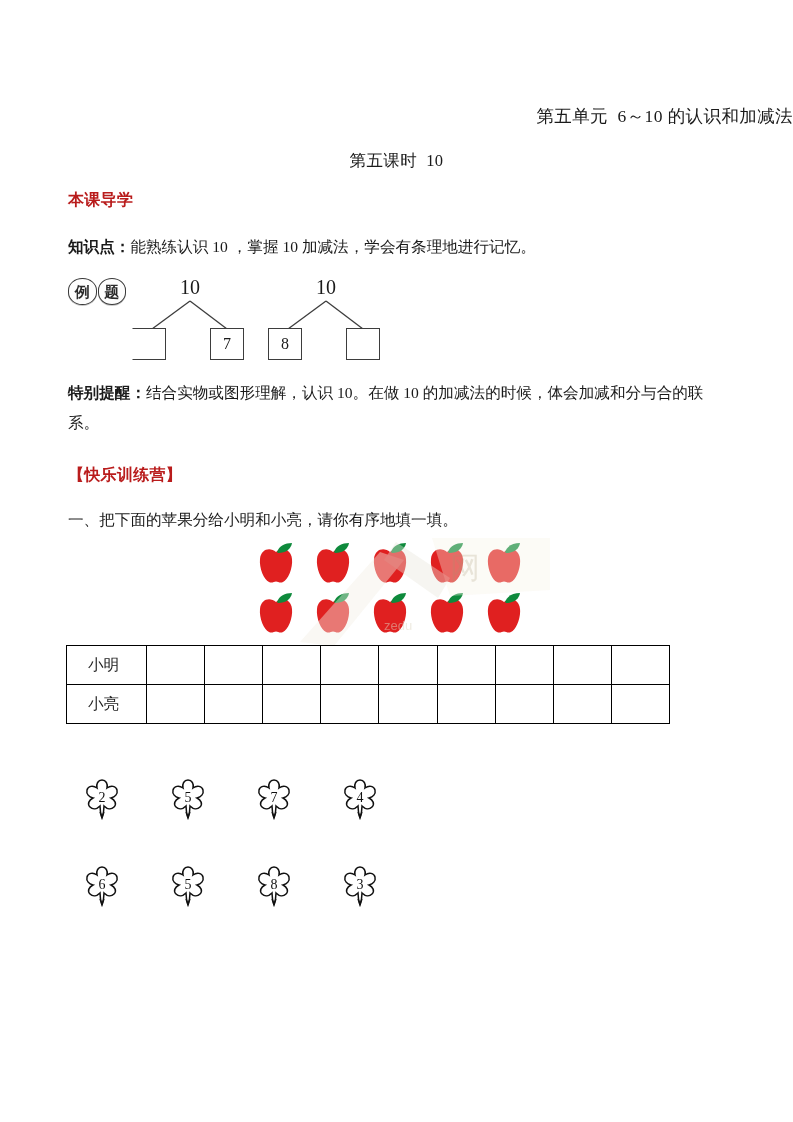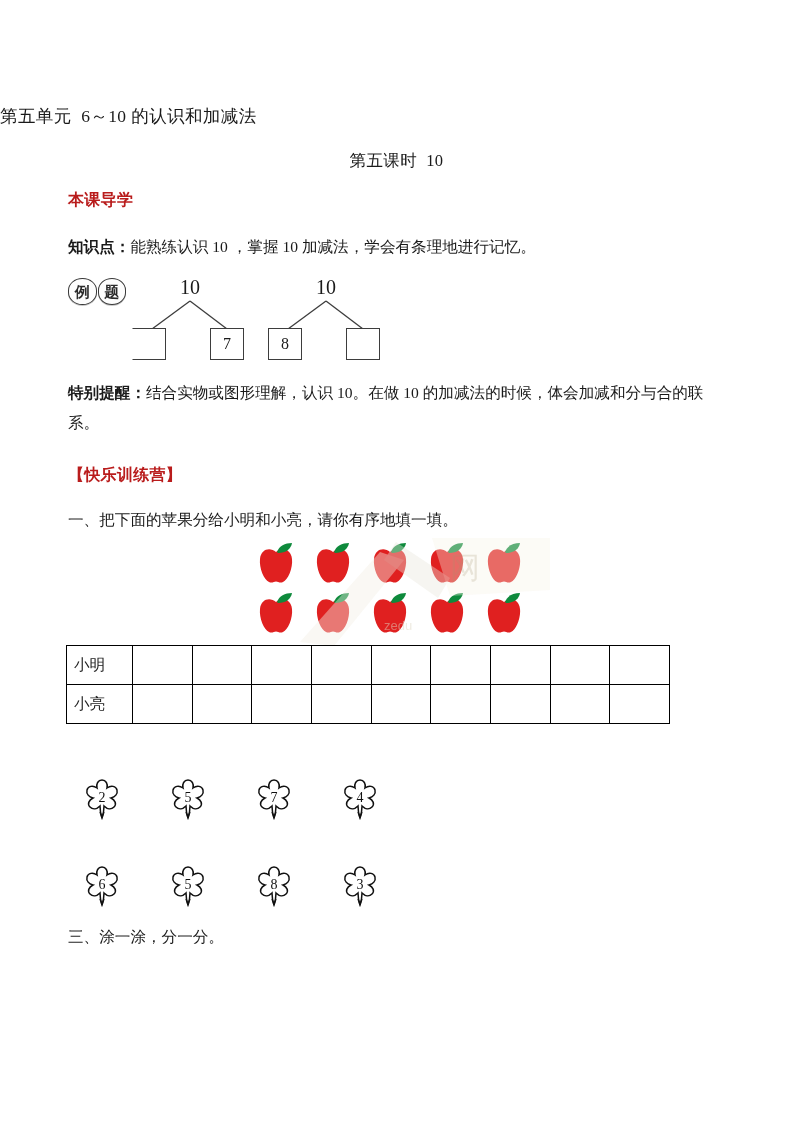--- a/index.html
+++ b/index.html
@@ -18,21 +18,21 @@
   .page {
     position: absolute;
     inset: 0;
   }
 
   
   .doc-title {
     position: absolute;
     left: 0; right: 0;
     top: 104px;
-    text-align: left;
+    text-align: right;
     font-size: 17.5px;
     letter-spacing: 0.4px;
     color: #1a1a1a;
   }
   .doc-subtitle {
     position: absolute;
     left: 0; right: 0;
     top: 150px;
     text-align: center;
     font-size: 16.5px;
@@ -192,21 +192,21 @@
   .fill-table td {
     border: 1.4px solid #000000;
     height: 38px;
     font-size: 15.6px;
     text-align: center;
     padding: 0;
   }
   .fill-table td.name-cell {
     width: 58px;
     text-align: left;
-    padding-left: 7px;
+    padding-left: 21px;
   }
 
   
   .flower-row {
     position: absolute;
     left: 78px;
     width: 320px;
     height: 50px;
     display: flex;
     gap: 38px;
@@ -420,17 +420,14 @@
     </span>
     <span class="flower">
       <svg width="48" height="48" viewBox="0 0 48 48">
           <path d="M24 4 C28 4 30 8 29 12 C33 9 38 10 39 14 C40 18 37 21 33 22 C37 24 39 28 36 31 C33 34 29 33 26 30 C26 35 25 39 24 42 C23 39 22 35 22 30 C19 33 15 34 12 31 C9 28 11 24 15 22 C11 21 8 18 9 14 C10 10 15 9 19 12 C18 8 20 4 24 4 Z" fill="none" stroke="#111" stroke-width="1.5"></path>
           <path d="M24 42 L22 36 M24 42 L26 36" stroke="#111" stroke-width="1.3" fill="none"></path>
         </svg>
       <span class="flower-num">3</span>
     </span>
   </div>
 
-  <div class="para" id="para-q3">
-    <span>三、</span><span>涂一涂，分一分。</span>
-  </div>
 
 </div>
 
 </body></html>

